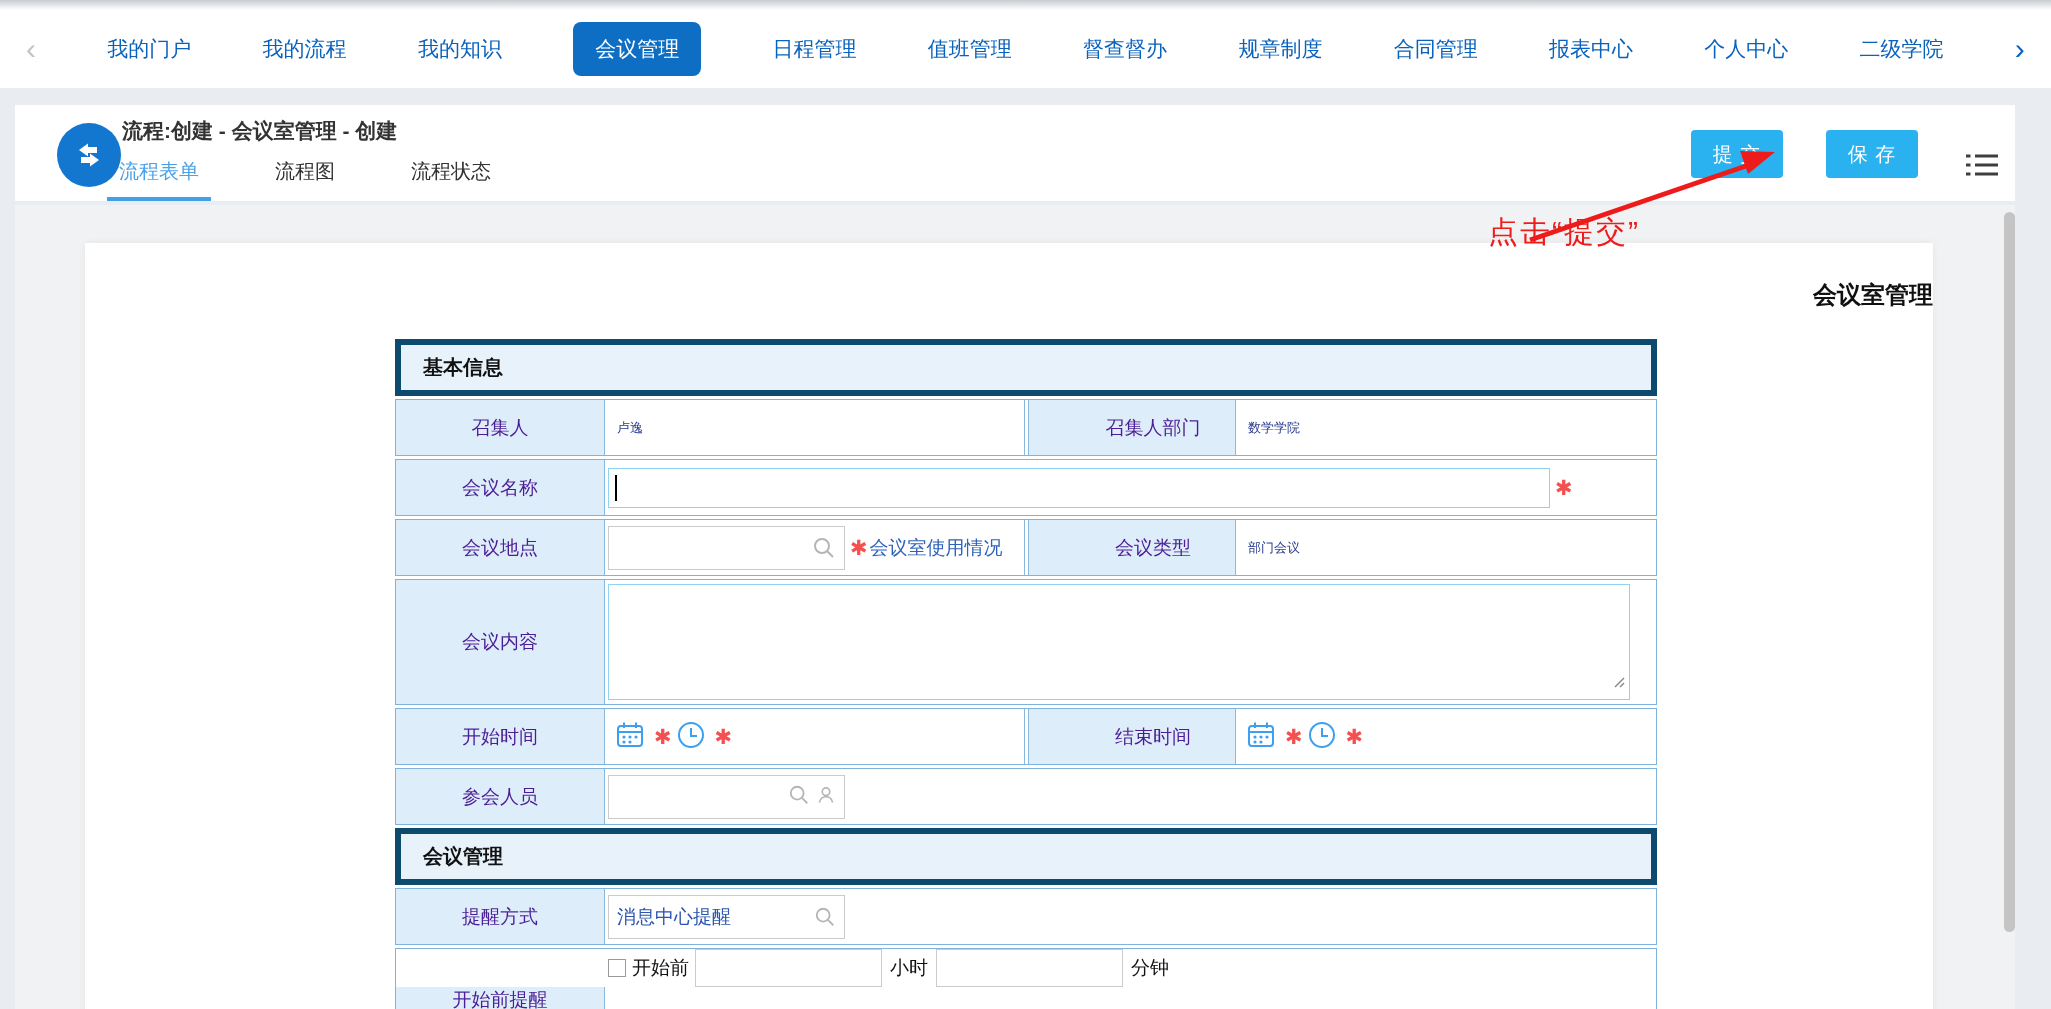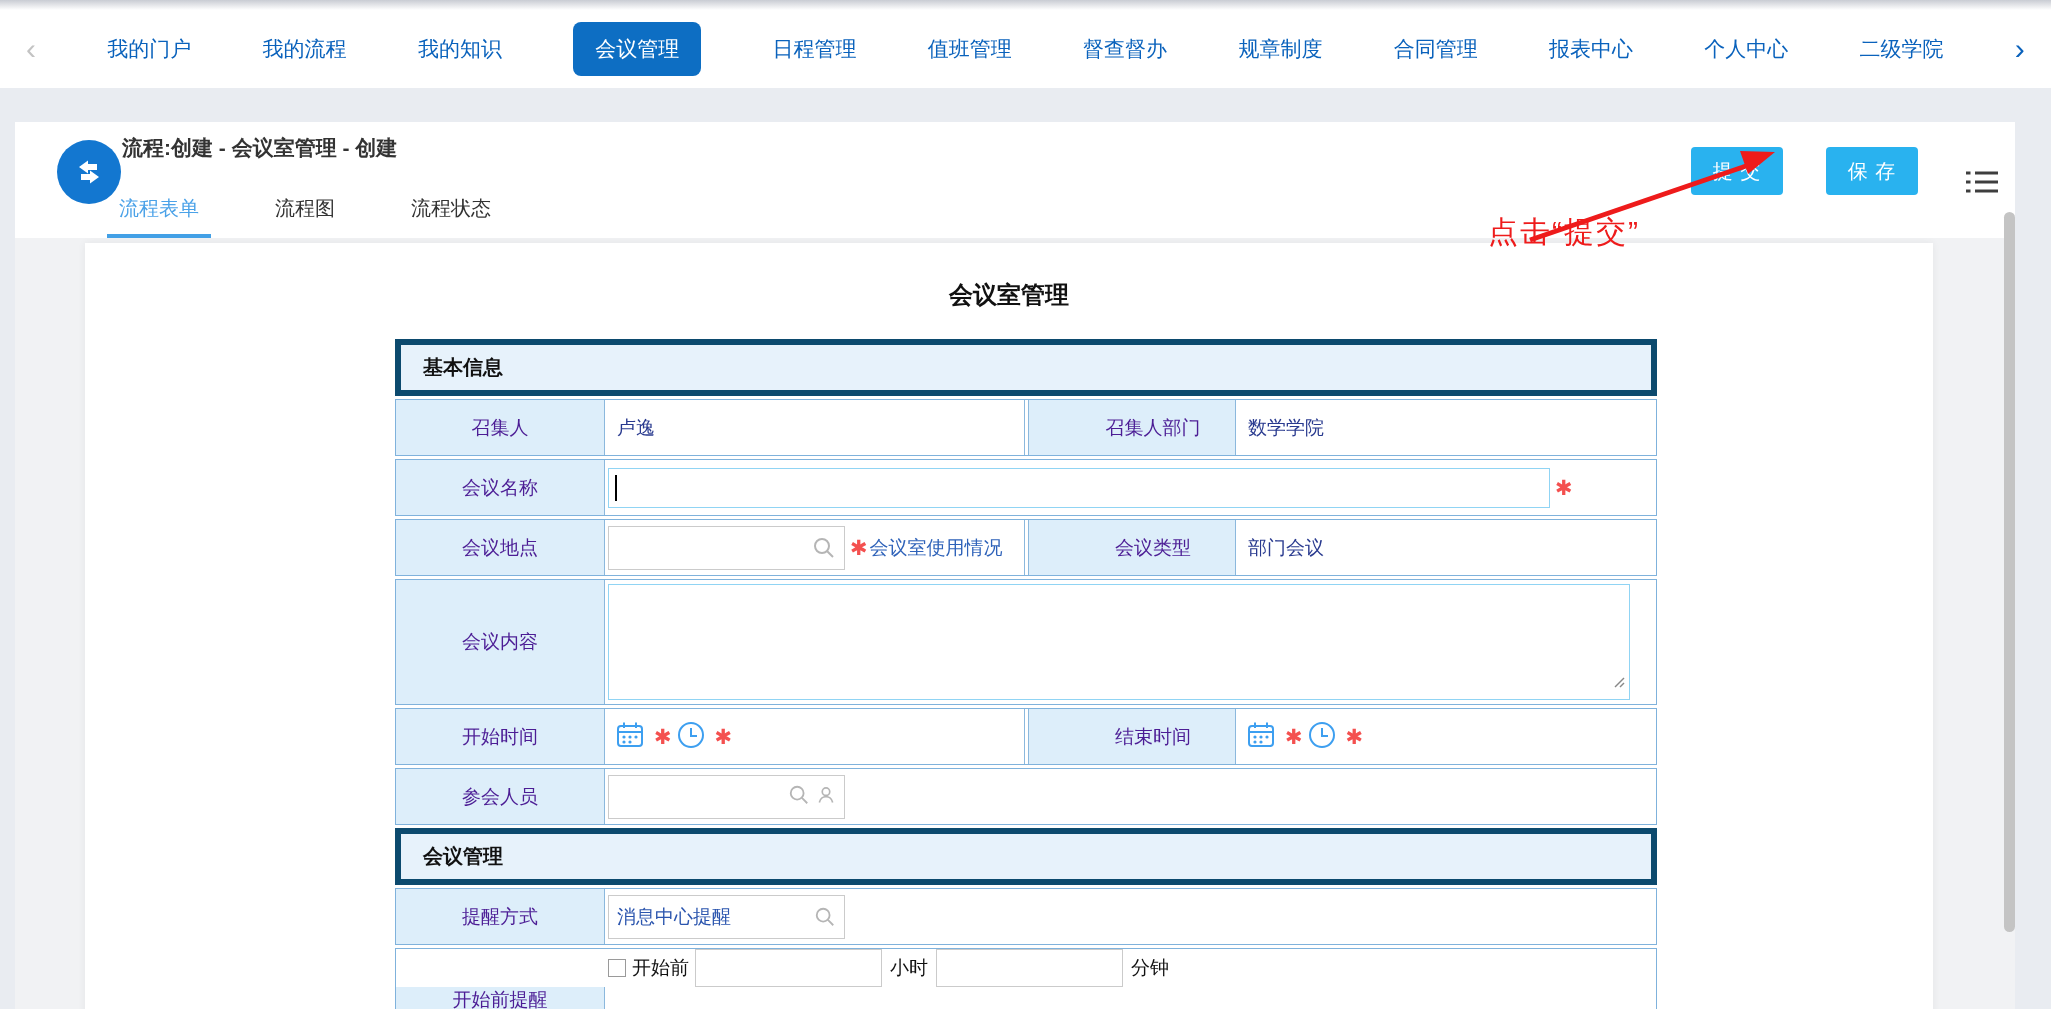--- a/index.html
+++ b/index.html
@@ -14,47 +14,47 @@
   .top-shadow{position:absolute;left:0;top:0;width:2051px;height:10px;
     background:linear-gradient(#c9ccd3,rgba(255,255,255,0));z-index:5;}
   .navbar{position:absolute;left:0;top:0;width:2051px;height:88px;background:#fff;z-index:4;
     display:flex;align-items:center;justify-content:space-between;padding:10px 26px 0 26px;}
   .nav-chev{font-size:30px;line-height:1;}
   .nav-chev.prev{color:#c3c3c3;}
   .nav-chev.next{color:#0a62bc;}
   .nav-item{font-size:21px;color:#0a62bc;white-space:nowrap;}
   .nav-item.active{background:#0d6ec3;color:#fff;padding:13px 22px;border-radius:8px;}
   
-  .panel-hd{position:absolute;left:15px;top:105px;width:2000px;height:116px;background:#fff;z-index:3;margin-top:17px;}
+  .panel-hd{position:absolute;left:15px;top:105px;width:2000px;height:96px;background:#fff;z-index:3;}
   .badge{position:absolute;left:42px;top:18px;width:64px;height:64px;border-radius:50%;
     background:#1377d0;display:flex;align-items:center;justify-content:center;}
   .hd-title{position:absolute;left:107px;top:12px;font-size:21px;font-weight:600;color:#333;}
   .hd-tabs{position:absolute;left:92px;bottom:0;display:flex;gap:52px;}
   .tab{font-size:20px;color:#333;padding:0 12px 16px 12px;}
   .tab.active{color:#4ba2e8;border-bottom:4px solid #42a0e6;padding-bottom:12px;}
   .hd-actions{position:absolute;right:16px;top:25px;display:flex;align-items:flex-end;gap:43px;}
   .btn{width:92px;height:48px;background:#29b2ef;color:#fff;font-size:20px;border:none;
     border-radius:4px;display:flex;align-items:center;justify-content:center;letter-spacing:1px;}
   .list-icon{display:flex;align-items:center;margin-left:4px;}
   
   .main{position:absolute;left:15px;top:205px;width:2000px;height:804px;background:#f1f2f4;z-index:2;}
   .card{position:absolute;left:70px;top:38px;width:1848px;height:780px;background:#fff;
     box-shadow:0 0 8px rgba(0,0,0,0.06);}
-  .form-title{margin-top:36px;text-align:center;font-size:24px;font-weight:bold;color:#111;}
+  .form-title{margin-top:36px;text-align:right;font-size:24px;font-weight:bold;color:#111;}
   .tbl{margin:28px 0 0 310px;width:1262px;}
   .sec-row{height:57px;background:#e7f2fb;border:6px solid #0c4a6e;margin-bottom:3px;
     display:flex;align-items:center;padding-left:22px;font-size:20px;font-weight:bold;color:#111;}
   .row{display:grid;grid-template-columns:209px 423px 208px 422px;border:1px solid #7fb2dc;
     margin-bottom:3px;min-height:57px;background:#fff;}
   .r-content{min-height:126px;}
   .cell{display:flex;align-items:center;}
   .lbl{background:#ddeefa;justify-content:center;font-size:19px;color:#4c1d95;
     border-right:1px solid #8bb8dd;text-align:center;}
   .lbl-mid{border-left:1px solid #8bb8dd;padding-left:42px;}
-  .val{padding-left:12px;font-size:19px;color:#293a8f;}
+  .val{padding-left:12px;font-size:13px;color:#293a8f;}
   .val-first{border-right:1px solid #8bb8dd;margin-right:3px;}
   .wide{grid-column:2/5;}
   .iwrap{position:relative;display:flex;align-items:center;background:#fff;}
   .name-wrap{width:942px;height:40px;border:1px solid #90d4f4;margin-left:3px;}
   .name-input{width:100%;height:100%;border:none;outline:none;font-size:19px;padding-left:8px;}
   .caret{position:absolute;left:6px;top:6px;width:2px;height:26px;background:#000;}
   .search-wrap{width:237px;height:44px;border:1px solid #cbcbcb;margin-left:3px;padding:0 8px;}
   .search-wrap input{border:none;outline:none;width:100%;font-size:19px;color:#2b55ae;}
   .icon-right{margin-left:auto;display:flex;align-items:center;gap:6px;flex:none;}
   .req{font-size:21px;color:#f4504f;margin-left:5px;line-height:1;}

